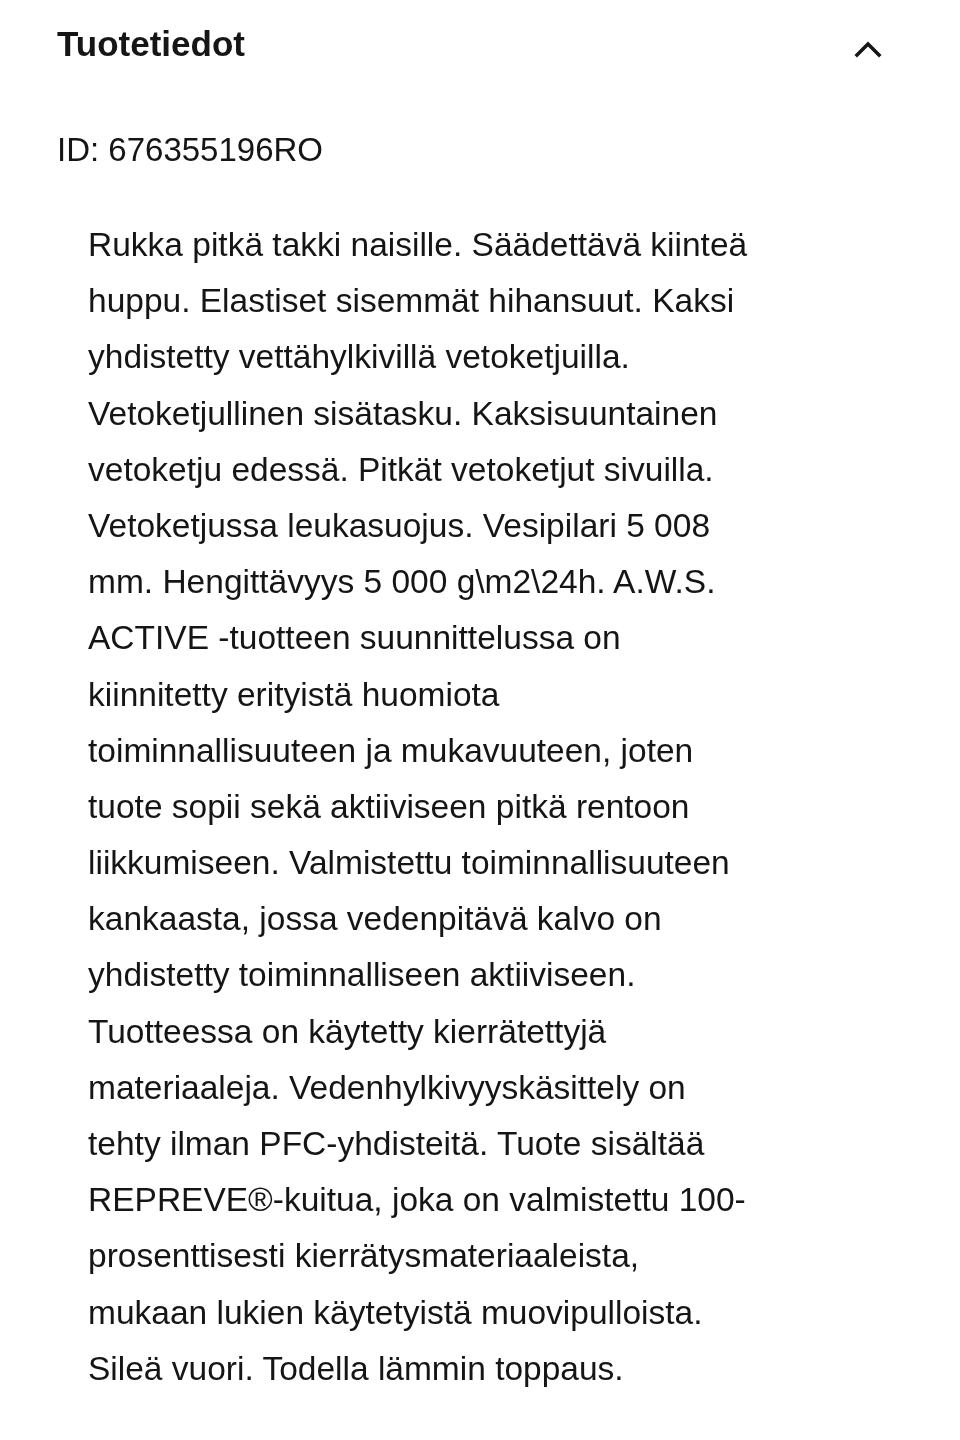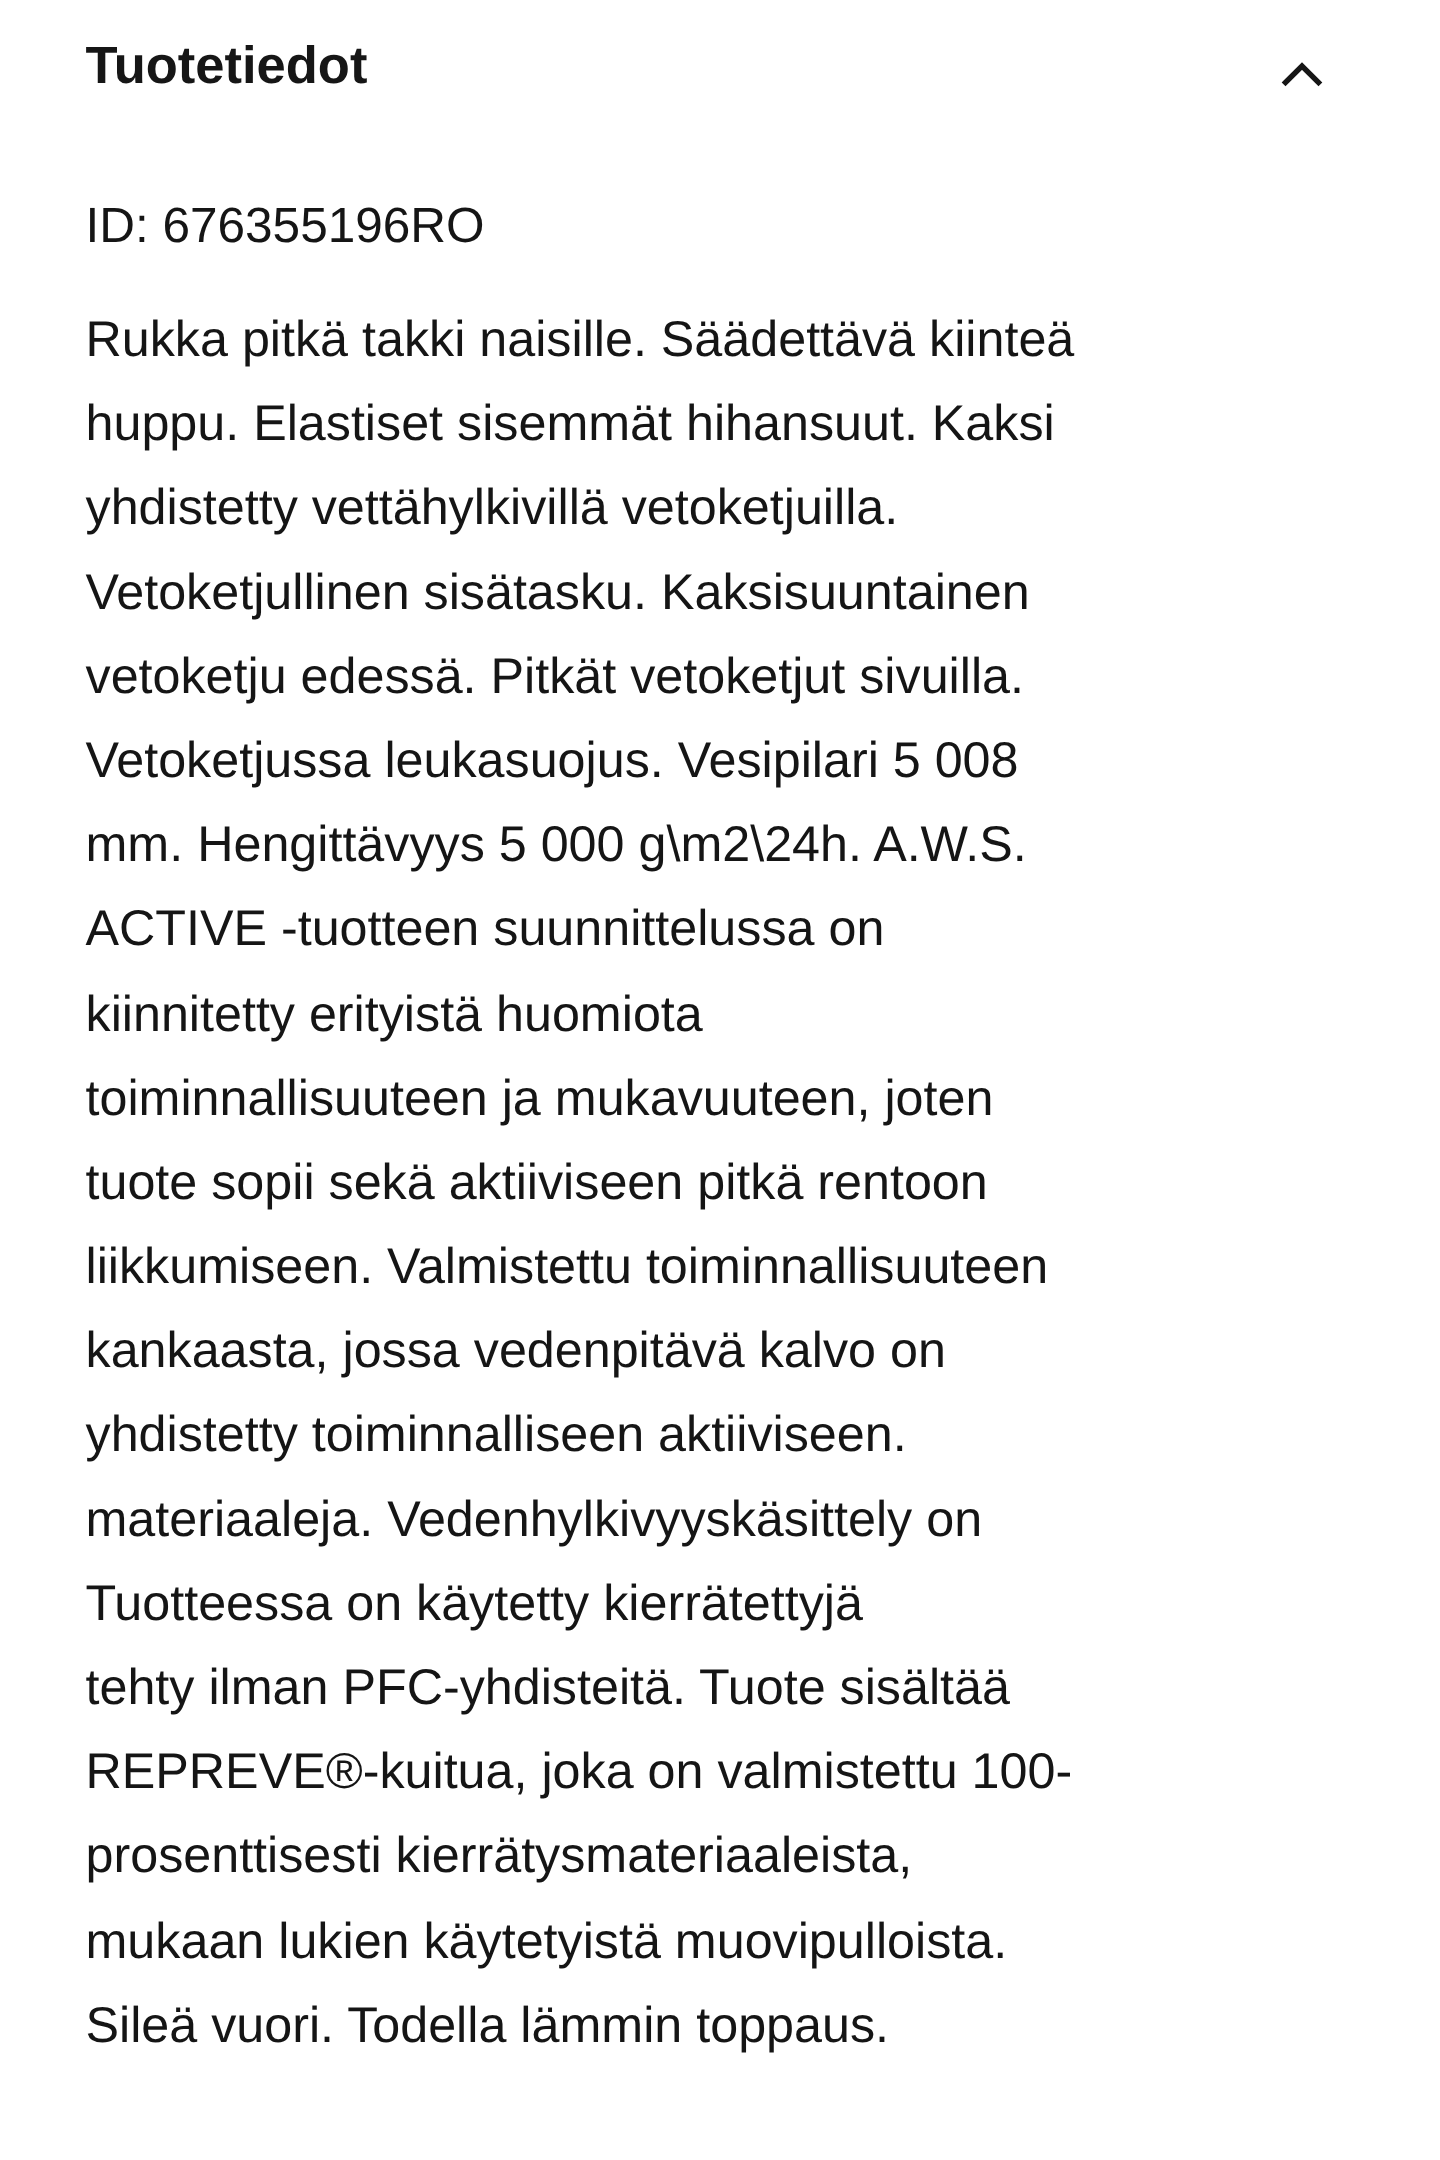--- a/index.html
+++ b/index.html
@@ -47,27 +47,28 @@
       position: absolute;
       left: 57px;
       top: 126px;
       width: 860px;
     }
     .product-id {
       font-size: 33px;
       line-height: 48px;
       color: #151515;
       height: 48px;
-      margin-bottom: 25px;
+      margin-bottom: 43px;
     }
     .desc {
       font-size: 33.5px;
       line-height: 56.2px;
       color: #151515;
       white-space: nowrap;
+      margin-left: 31px;
     }
     .desc-line {
       display: block;
       height: 56.2px;
     }
   </style>
 </head>
 <body>
 
 <div class="accordion">
@@ -90,22 +91,22 @@
       <span class="desc-line">vetoketju edessä. Pitkät vetoketjut sivuilla.</span>
       <span class="desc-line">Vetoketjussa leukasuojus. Vesipilari 5 008</span>
       <span class="desc-line">mm. Hengittävyys 5 000 g\m2\24h. A.W.S.</span>
       <span class="desc-line">ACTIVE -tuotteen suunnittelussa on</span>
       <span class="desc-line">kiinnitetty erityistä huomiota</span>
       <span class="desc-line">toiminnallisuuteen ja mukavuuteen, joten</span>
       <span class="desc-line">tuote sopii sekä aktiiviseen pitkä rentoon</span>
       <span class="desc-line">liikkumiseen. Valmistettu toiminnallisuuteen</span>
       <span class="desc-line">kankaasta, jossa vedenpitävä kalvo on</span>
       <span class="desc-line">yhdistetty toiminnalliseen aktiiviseen.</span>
+      <span class="desc-line">Tuotteessa on käytetty kierrätettyjä</span>
       <span class="desc-line">materiaaleja. Vedenhylkivyyskäsittely on</span>
-      <span class="desc-line">Tuotteessa on käytetty kierrätettyjä</span>
       <span class="desc-line">tehty ilman PFC-yhdisteitä. Tuote sisältää</span>
       <span class="desc-line">REPREVE®-kuitua, joka on valmistettu 100-</span>
       <span class="desc-line">prosenttisesti kierrätysmateriaaleista,</span>
       <span class="desc-line">mukaan lukien käytetyistä muovipulloista.</span>
       <span class="desc-line">Sileä vuori. Todella lämmin toppaus.</span>
     </div>
   </div>
 </div>
 
 </body></html>

